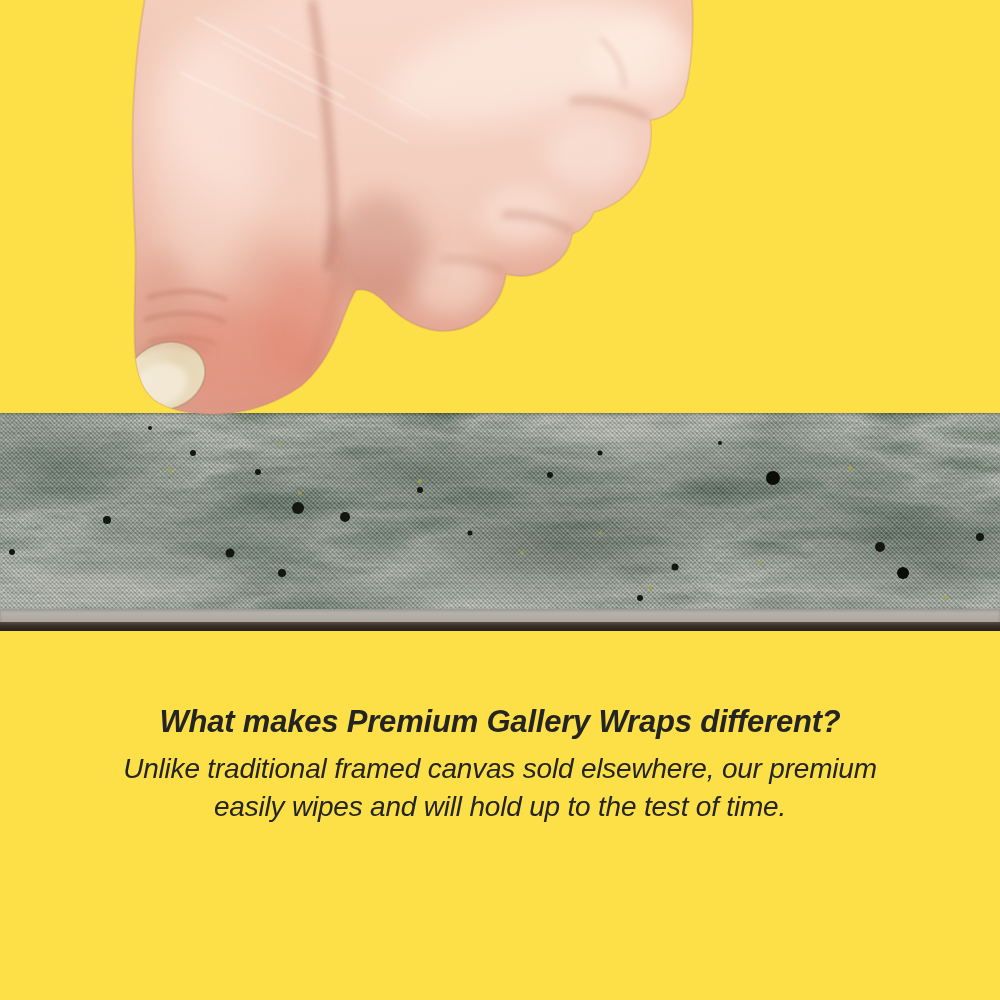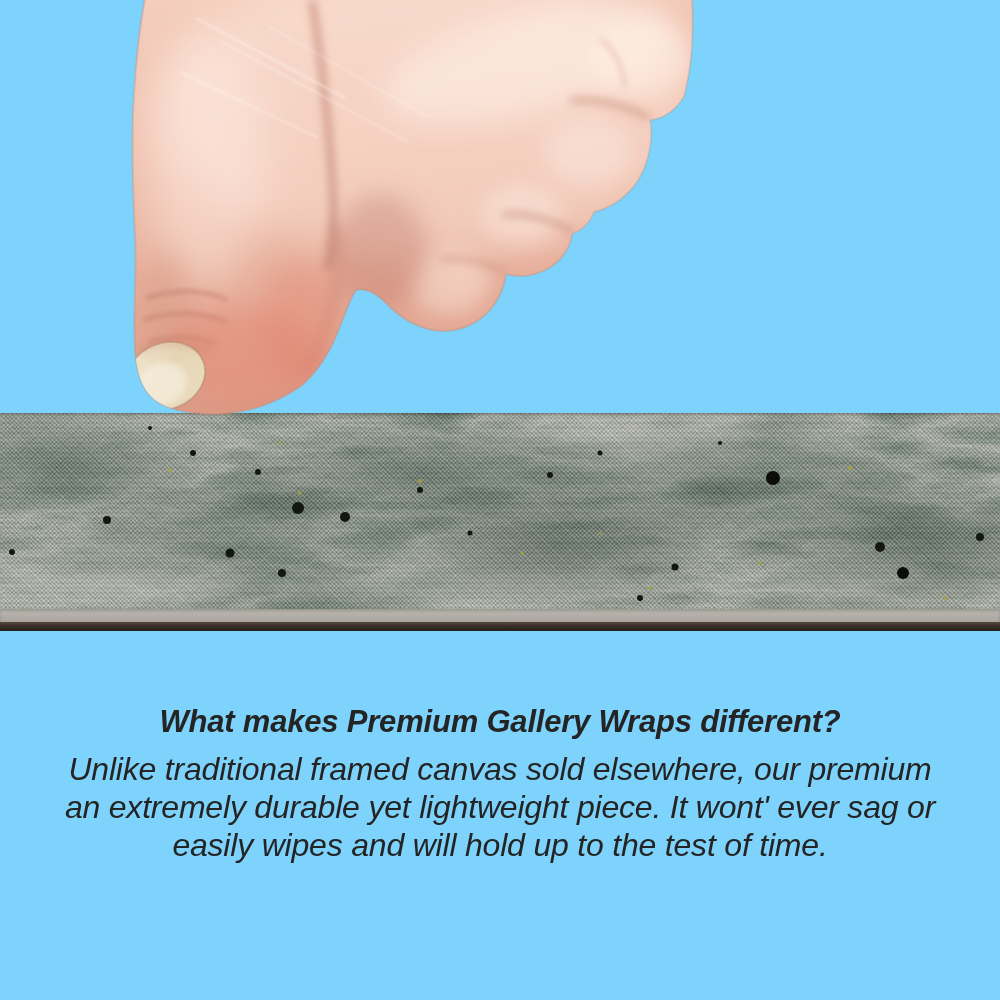--- a/index.html
+++ b/index.html
@@ -1,17 +1,17 @@
 <!DOCTYPE html>
 <html><head>
 <meta charset="utf-8">
 <style>
   html,body{margin:0;padding:0;background:#fff;}
   .scene{
-    position:relative;width:1000px;height:1000px;background:#7dd3fc;
+    position:relative;width:1000px;height:1000px;background:#fde047;
     overflow:hidden;font-family:"Liberation Sans",sans-serif;
   }
   
   .strip{position:absolute;left:0;top:413px;width:1000px;height:218px;z-index:1;}
   .strip-noise{position:absolute;inset:0;width:100%;height:100%;}
   .patches{
     position:absolute;left:0;top:0;width:1000px;height:196px;
     background-image:
       radial-gradient(ellipse 240px 80px at 60px 50px, rgba(77,95,82,0.75) 0%, rgba(77,95,82,0) 70%),
       radial-gradient(ellipse 300px 90px at 230px 120px, rgba(90,106,93,0.65) 0%, rgba(90,106,93,0) 70%),
@@ -49,21 +49,21 @@
   
   .hand{position:absolute;left:0;top:0;width:1000px;height:640px;z-index:2;}
   
   .caption{
     position:absolute;left:0;right:0;top:702px;z-index:3;
     text-align:center;font-style:italic;color:#242424;letter-spacing:-0.2px;
   }
   .caption-heading{
     margin:0 0 8px 0;font-size:31px;line-height:40px;font-weight:600;
   }
-  .caption-line{font-size:32px;line-height:38px;font-weight:400;}
+  .caption-line{font-size:28px;line-height:38px;font-weight:400;}
 </style>
 </head>
 <body>
 
 <div class="scene">
 
   <div class="strip">
     <svg class="strip-noise" viewBox="0 0 1000 218" preserveAspectRatio="none">
       <defs>
         <filter id="mottle" x="0" y="0" width="100%" height="100%" color-interpolation-filters="sRGB">
@@ -234,17 +234,16 @@
         <ellipse cx="166" cy="376" rx="40" ry="33" fill="url(#nailGrad)" stroke="rgba(175,140,110,0.5)" stroke-width="2"></ellipse>
         <ellipse cx="158" cy="382" rx="27" ry="21" fill="rgba(252,248,236,0.55)" filter="url(#b3)"></ellipse>
       </g>
       <path d="M 136,352 C 158,340 192,340 210,352" stroke="rgba(195,125,105,0.40)" stroke-width="5" fill="none" filter="url(#b4)"></path>
     </g>
   </svg>
 
   <div class="caption">
     <h2 class="caption-heading">What makes Premium Gallery Wraps different?</h2>
     <div class="caption-line">Unlike traditional framed canvas sold elsewhere, our premium</div>
-    <div class="caption-line">an extremely durable yet lightweight piece. It wont' ever sag or</div>
     <div class="caption-line">easily wipes and will hold up to the test of time.</div>
   </div>
 
 </div>
 
 </body></html>

